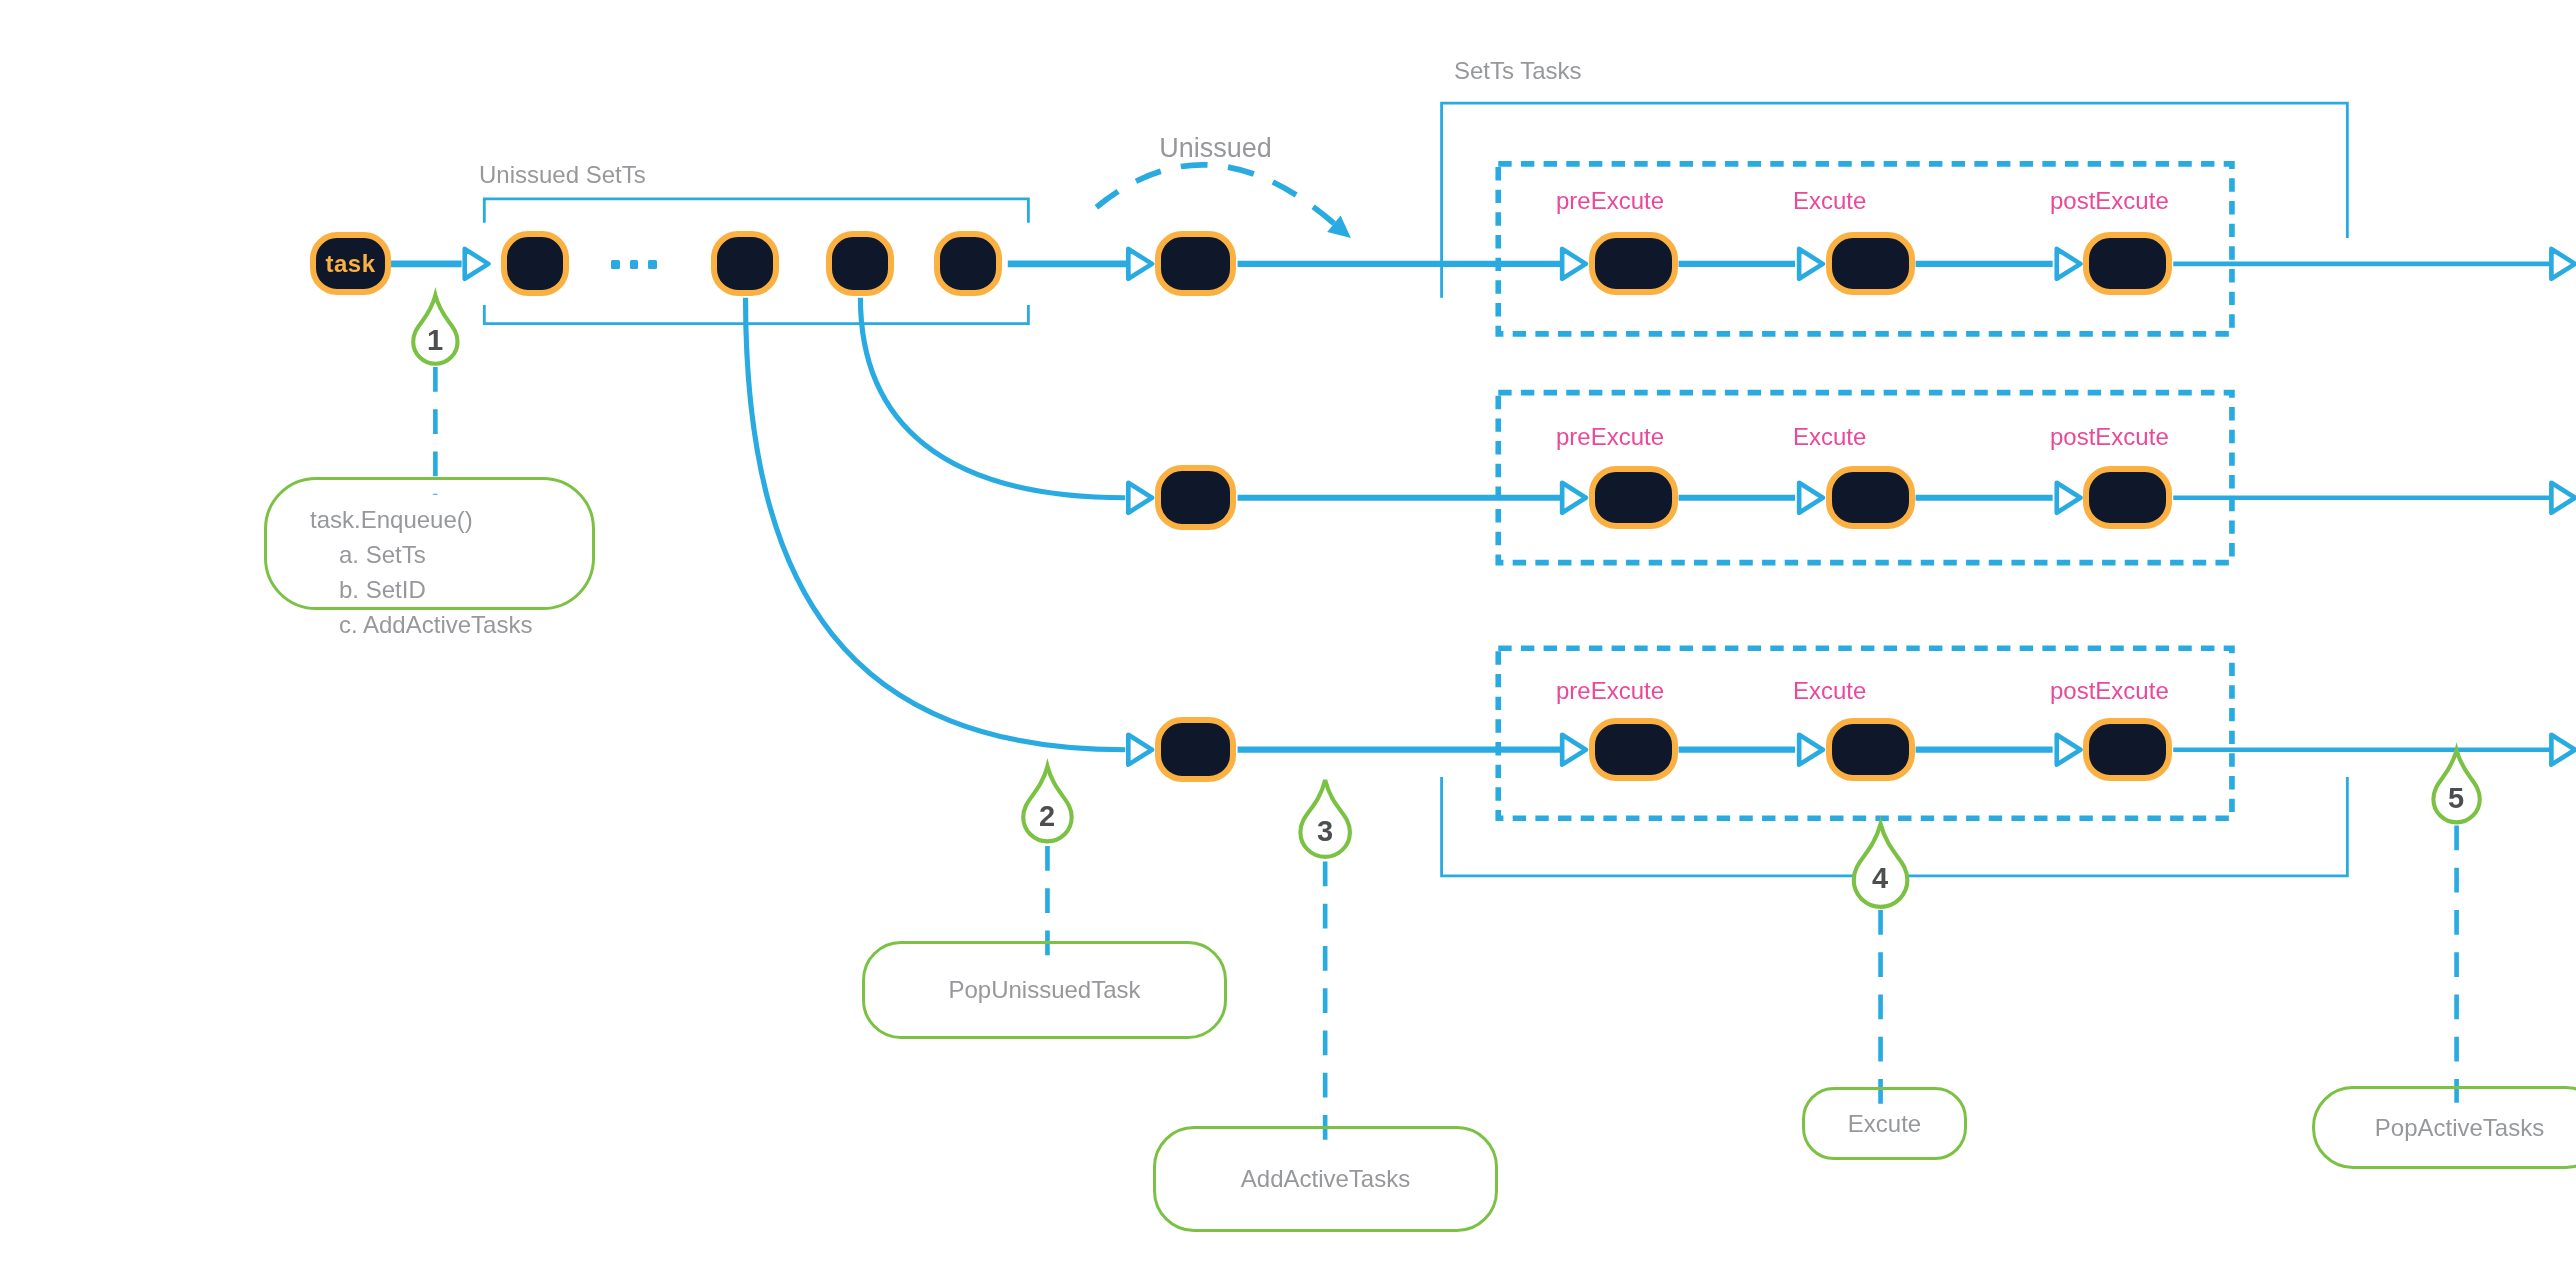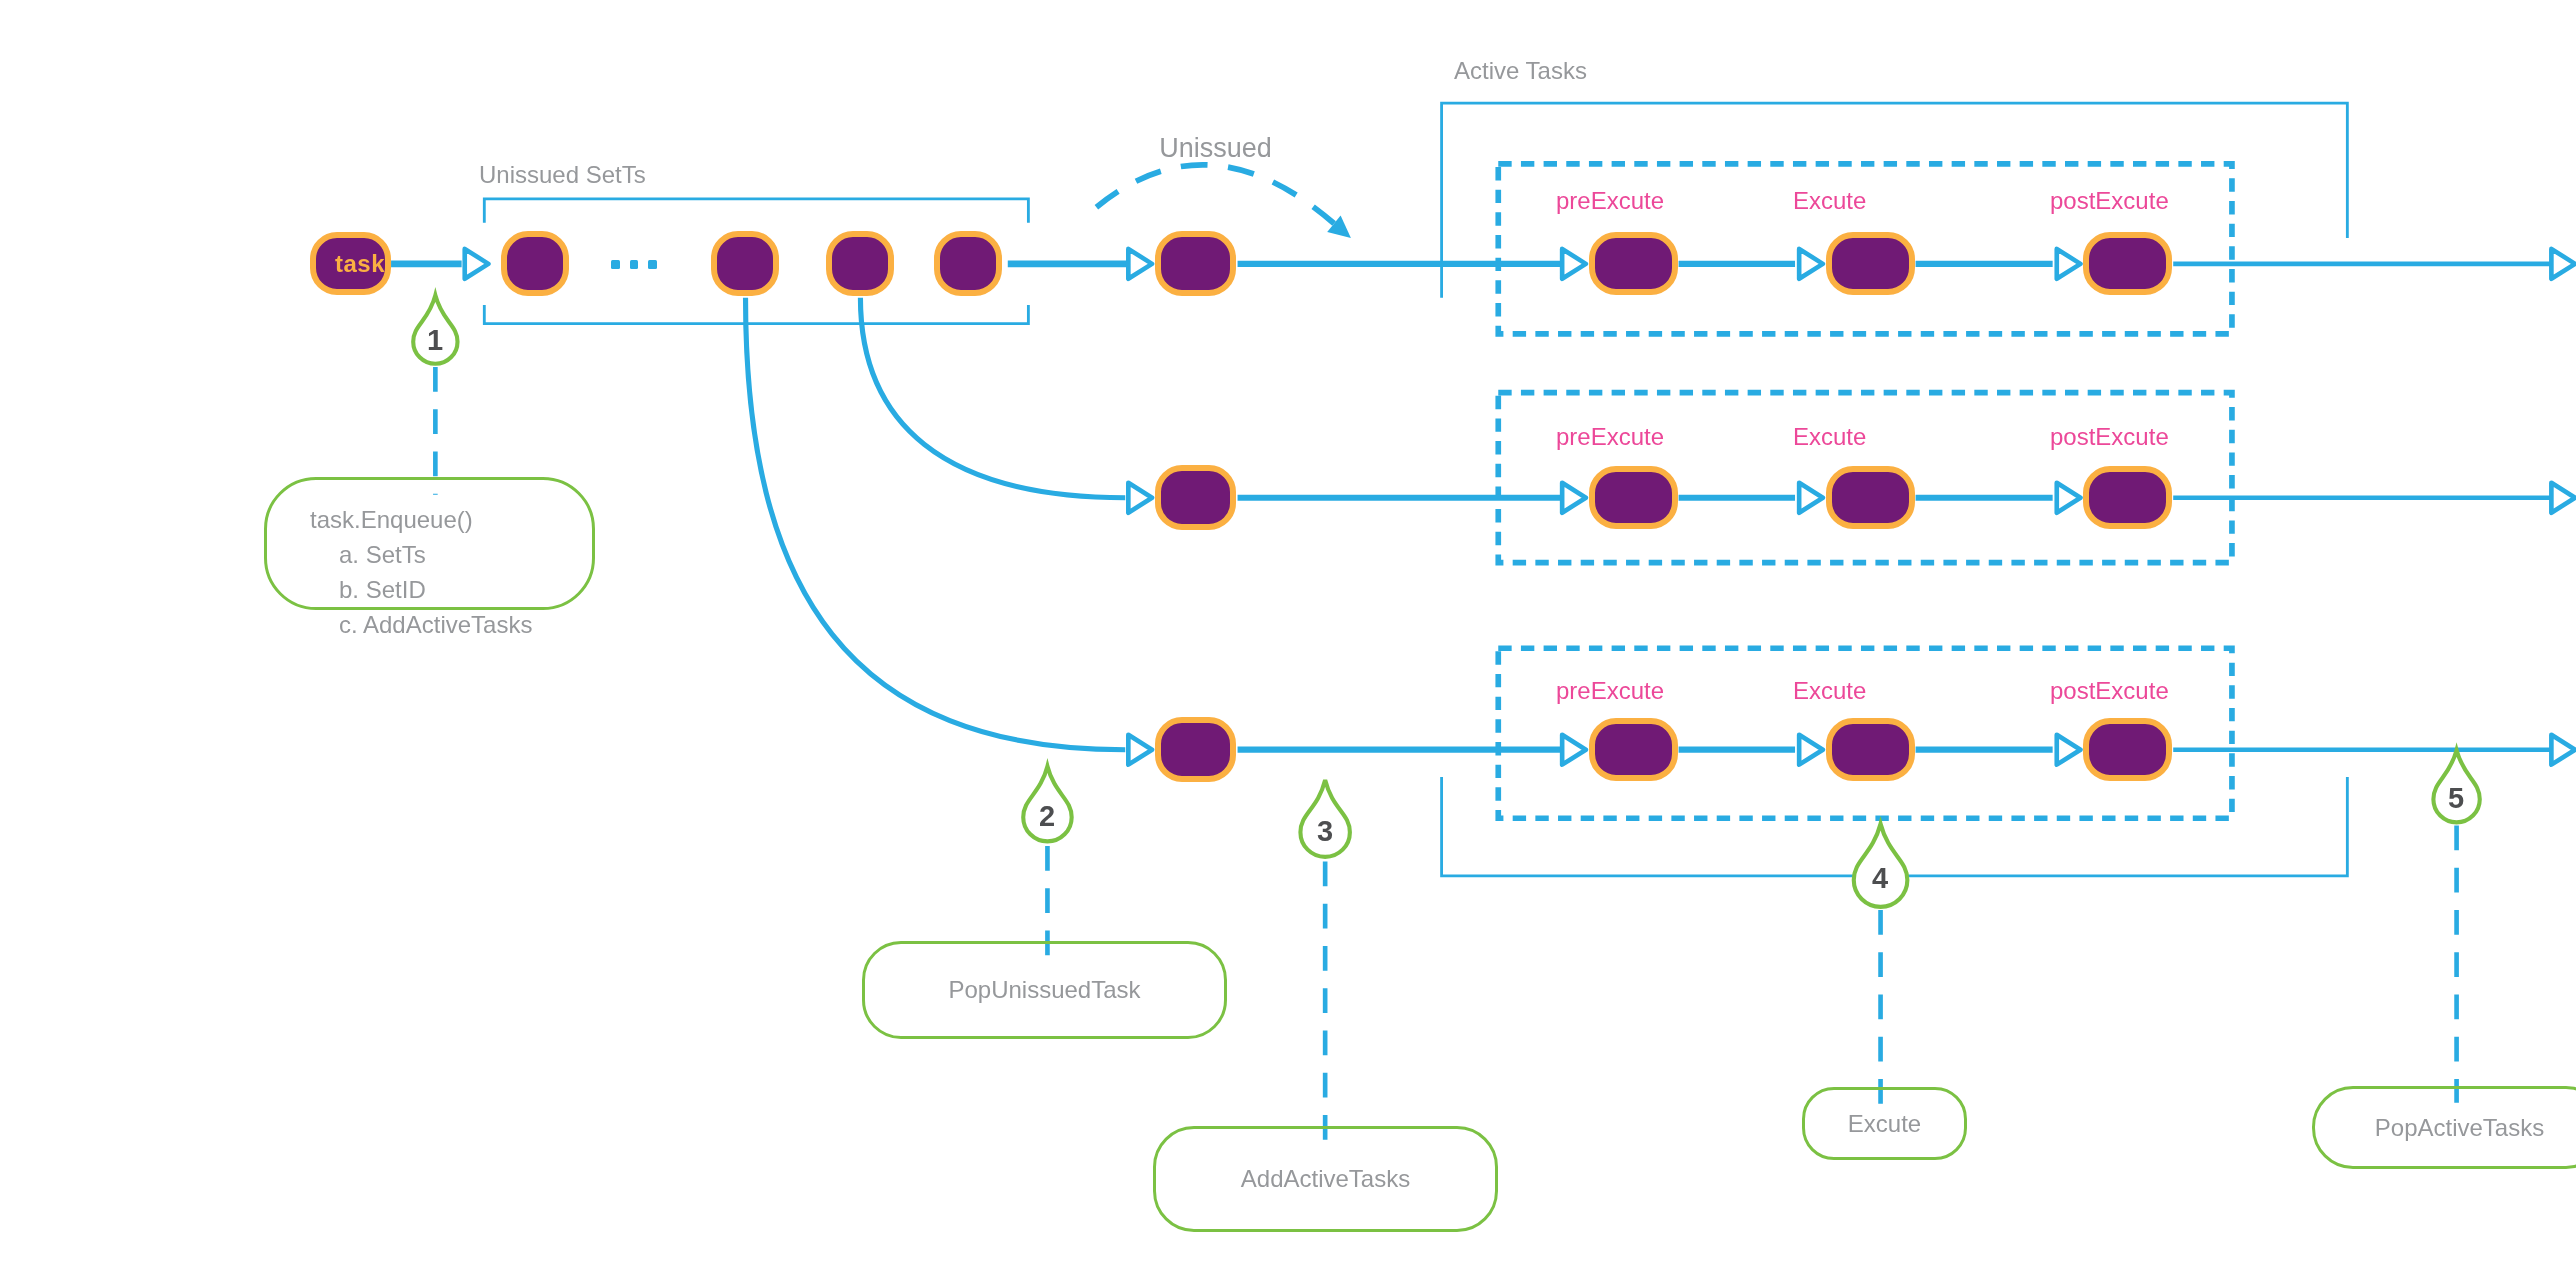--- a/index.html
+++ b/index.html
@@ -1,22 +1,22 @@
 <!DOCTYPE html>
 <html style="font-size:8.2px"><head>
 <meta charset="utf-8">
 <style>
   html,body{margin:0;padding:0;background:#ffffff;}
   body{width:3114px;height:1282px;position:relative;overflow:hidden;
        font-family:"Liberation Sans", sans-serif;}
   #stage{position:absolute;left:0;top:0;width:3114px;height:1282px;}
   #wires{position:absolute;left:0;top:0;}
-  .node{position:absolute;box-sizing:border-box;background:#701a75;
+  .node{position:absolute;box-sizing:border-box;background:#0f172a;
         border:6.7px solid #FBB042;border-radius:27px;
-        display:flex;align-items:center;justify-content:flex-end;}
+        display:flex;align-items:center;justify-content:center;}
   .node-label{color:#FBB042;font-size:24px;font-weight:bold;letter-spacing:0.5px;}
   .lbl{position:absolute;color:#96989B;font-size:24px;white-space:nowrap;}
   .lbl-center{text-align:center;}
   .worker-lbl{position:absolute;width:155px;color:#ec4899;
               font-size:24px;white-space:nowrap;}
   .marker-num{position:absolute;width:46px;text-align:center;color:#4D4E50;
               font-size:29px;font-weight:bold;}
   .callout{position:absolute;box-sizing:border-box;border:3.6px solid #7BC143;
            background:transparent;color:#96989B;font-size:24px;}
   .callout-flex{display:flex;align-items:center;justify-content:center;}
@@ -104,21 +104,21 @@
       <path d="M845 573 C858 623 888 631 888 663 A43 43 0 0 1 802 663 C802 631 832 623 845 573 Z"></path>
       <path d="M2033 1487 C2047 1541 2080 1551 2080 1586 A47 47 0 0 1 1986 1586 C1986 1551 2019 1541 2033 1487 Z"></path>
       <path d="M2572 1514 C2586 1570 2620 1579 2620 1615 A48 48 0 0 1 2524 1615 C2524 1579 2558 1570 2572 1514 Z"></path>
       <path d="M3650 1599 C3666 1659 3702 1669 3702 1708 A52 52 0 0 1 3598 1708 C3598 1669 3634 1659 3650 1599 Z"></path>
       <path d="M4768 1456 C4782 1508 4813 1517 4813 1551 A45 45 0 0 1 4723 1551 C4723 1517 4754 1508 4768 1456 Z"></path>
     </g>
   </svg>
 
   <div class="lbl" style="left:479px;top:161px;">Unissued SetTs</div>
   <div class="lbl lbl-center" style="left:1133px;top:133px;width:165px;font-size:27px;">Unissued</div>
-  <div class="lbl" style="left:1454px;top:57px;">Active Tasks</div>
+  <div class="lbl" style="left:1454px;top:57px;">SetTs Tasks</div>
 
   <div class="node" style="left:310px;top:232px;width:81px;height:63px;">
     <span class="node-label">task</span>
   </div>
 
   <div class="node" style="left:501px;top:231px;width:68px;height:65px;"></div>
   <div class="dots">
       <span></span>
       <span></span>
       <span></span>

